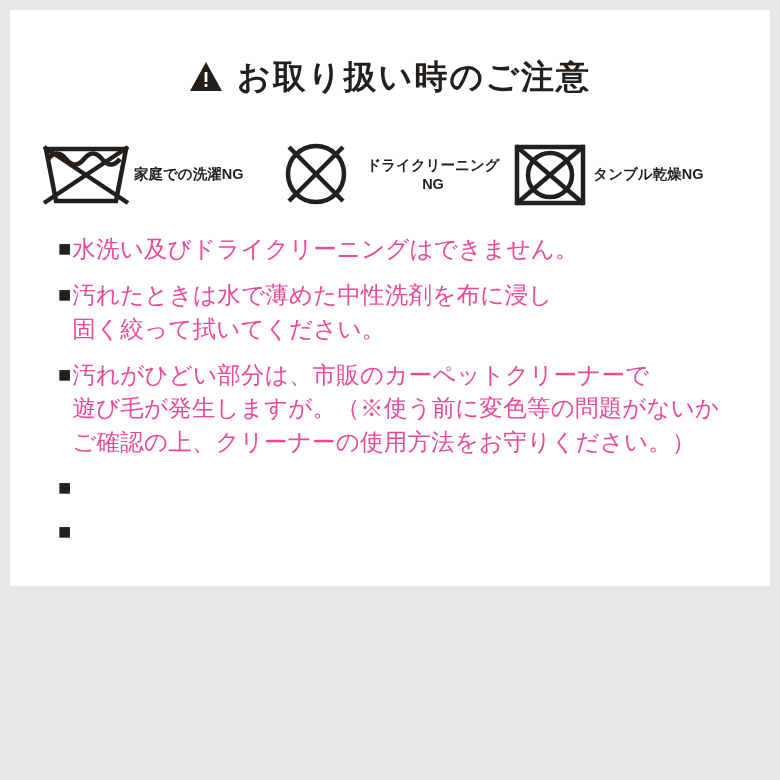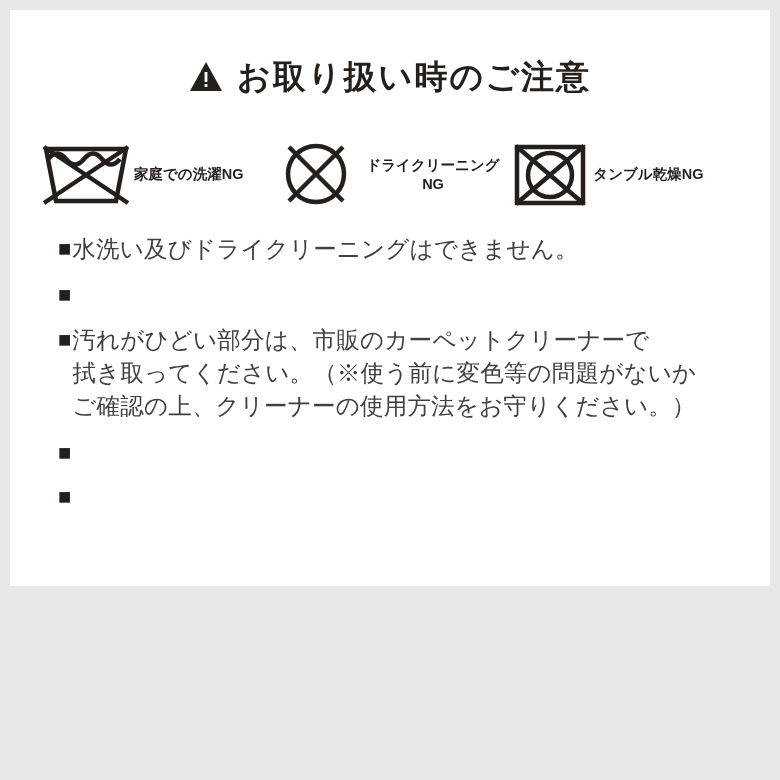--- a/index.html
+++ b/index.html
@@ -81,21 +81,21 @@
   .note-bullet {
     font-size: 22px;
     line-height: 1.42;
     color: #231f1c;
     margin-right: 1px;
     flex: 0 0 auto;
   }
   .note-body {
     font-size: 23.5px;
     line-height: 1.42;
-    color: #404040;
+    color: #ec4899;
     letter-spacing: 0.2px;
     white-space: pre-line;
   }
 </style>
 </head>
 <body>
 
 <div id="page">
 
   <div class="title-row">
@@ -152,26 +152,28 @@
 
   <div class="notes">
 
     <div class="note">
       <span class="note-bullet">■</span>
       <span class="note-body">水洗い及びドライクリーニングはできません。</span>
     </div>
 
     <div class="note">
       <span class="note-bullet">■</span>
+      <span class="note-body">汚れたときは水で薄めた中性洗剤を布に浸し
+ 固く絞って拭いてください。</span>
     </div>
 
     <div class="note">
       <span class="note-bullet">■</span>
       <span class="note-body">汚れがひどい部分は、市販のカーペットクリーナーで
- 拭き取ってください。（※使う前に変色等の問題がないか
+ 遊び毛が発生しますが。（※使う前に変色等の問題がないか
  ご確認の上、クリーナーの使用方法をお守りください。）</span>
     </div>
 
     <div class="note">
       <span class="note-bullet">■</span>
     </div>
 
     <div class="note">
       <span class="note-bullet">■</span>
     </div>

